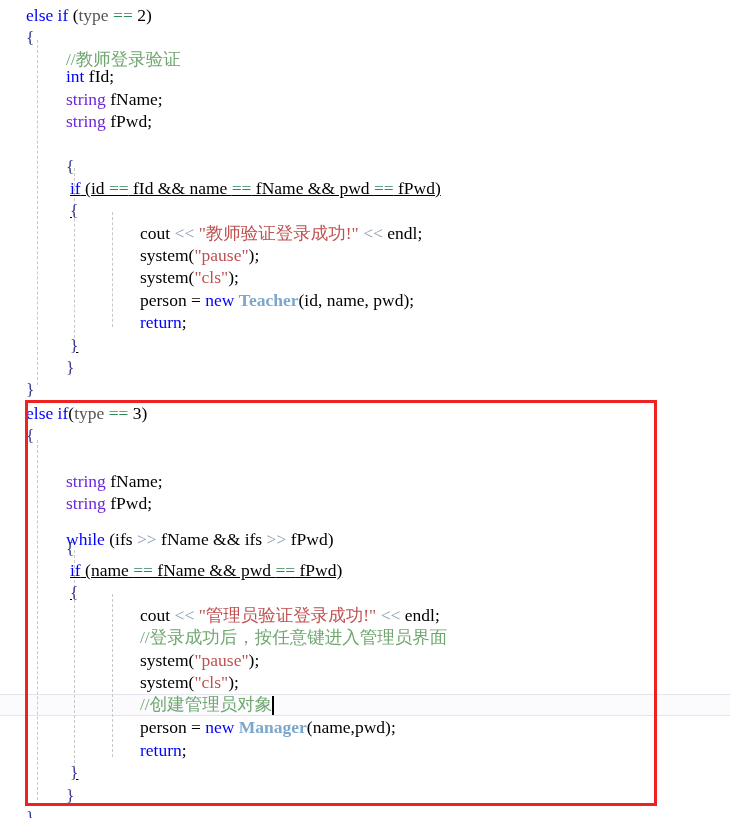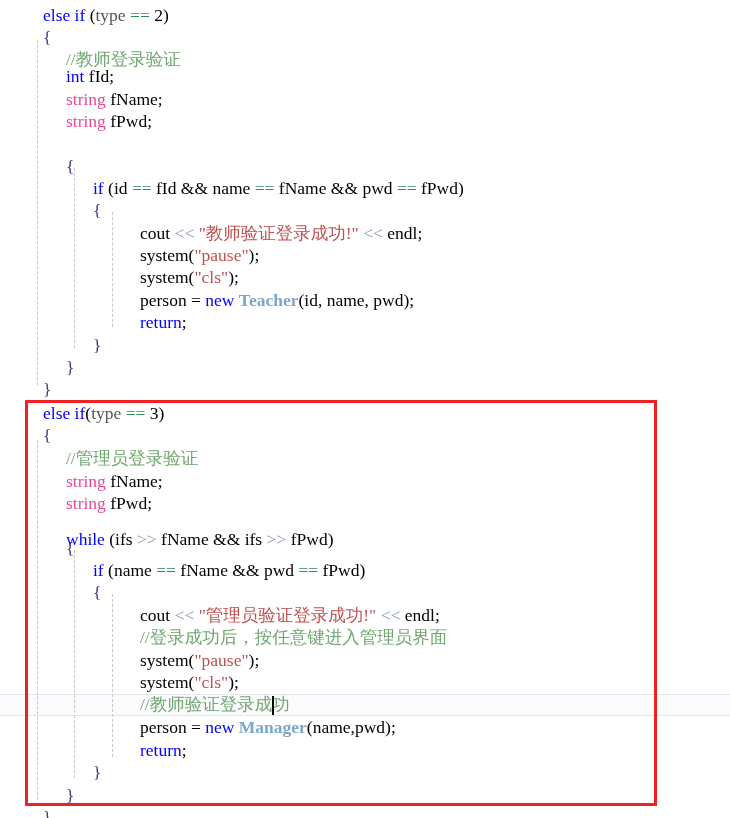--- a/index.html
+++ b/index.html
@@ -40,28 +40,28 @@
     white-space: pre;
     font-family: "Liberation Serif", "DejaVu Serif", serif;
     font-size: 17.5px;
     color: #000000;
     letter-spacing: 0px;
   }
 
   .code-line .txt { display: inline; }
 
   
-  .ind0 { padding-left: 43px; font-family: Liberation Serif, serif; }
+  .ind0 { padding-left: 26px; font-family: Liberation Serif, serif; }
   .ind1 { padding-left: 66px; }
-  .ind2 { padding-left: 93px; }
+  .ind2 { padding-left: 70px; text-decoration: underline; }
   .ind3 { padding-left: 140px; }
 
   
   .kw      { color: #0000ff; }           
-  .type    { color: #ec4899; }           
+  .type    { color: #6d28d9; }           
   .cls     { color: #7ba7cc; font-weight: bold; }           
   .cmt     { color: #6fa76f; }           
   .str     { color: #bf5050; }           
   .op      { color: #8a9bb0; }           
   .opeq    { color: #2e8b57; }           
   .plain   { color: #000000; }
   .punct   { color: #3b3b8f; }           
   .ident   { color: #555555; }           
 
   
@@ -128,32 +128,31 @@
       <div class="code-line" style="top: 222px;"><span class="txt ind3"><span class="plain">cout </span><span class="op">&lt;&lt;</span><span class="plain"> </span><span class="str">"教师验证登录成功!"</span><span class="plain"> </span><span class="op">&lt;&lt;</span><span class="plain"> endl;</span></span></div>
       <div class="code-line" style="top: 244px;"><span class="txt ind3"><span class="plain">system(</span><span class="str">"pause"</span><span class="plain">);</span></span></div>
       <div class="code-line" style="top: 266px;"><span class="txt ind3"><span class="plain">system(</span><span class="str">"cls"</span><span class="plain">);</span></span></div>
       <div class="code-line" style="top: 289px;"><span class="txt ind3"><span class="plain">person = </span><span class="kw">new</span><span class="plain"> </span><span class="cls">Teacher</span><span class="plain">(id, name, pwd);</span></span></div>
       <div class="code-line" style="top: 311px;"><span class="txt ind3"><span class="kw">return</span><span class="plain">;</span></span></div>
       <div class="code-line" style="top: 334px;"><span class="txt ind2"><span class="punct">}</span></span></div>
       <div class="code-line" style="top: 356px;"><span class="txt ind1"><span class="punct">}</span></span></div>
       <div class="code-line" style="top: 378px;"><span class="txt ind0"><span class="punct">}</span></span></div>
       <div class="code-line" style="top: 402px;"><span class="txt ind0"><span class="kw">else</span><span class="plain"> </span><span class="kw">if</span><span class="plain">(</span><span class="ident">type</span><span class="plain"> </span><span class="opeq">==</span><span class="plain"> 3)</span></span></div>
       <div class="code-line" style="top: 424px;"><span class="txt ind0"><span class="punct">{</span></span></div>
-      <div class="code-line" style="top: 447px;"><span class="txt ind1"><span class="cmt">//管理员登录验证</span></span></div>
       <div class="code-line" style="top: 470px;"><span class="txt ind1"><span class="type">string</span><span class="plain"> fName;</span></span></div>
       <div class="code-line" style="top: 492px;"><span class="txt ind1"><span class="type">string</span><span class="plain"> fPwd;</span></span></div>
       <div class="code-line" style="top: 528px;"><span class="txt ind1"><span class="kw">while</span><span class="plain"> (ifs </span><span class="op">&gt;&gt;</span><span class="plain"> fName &amp;&amp; ifs </span><span class="op">&gt;&gt;</span><span class="plain"> fPwd)</span></span></div>
       <div class="code-line" style="top: 537px;"><span class="txt ind1"><span class="punct">{</span></span></div>
       <div class="code-line" style="top: 559px;"><span class="txt ind2"><span class="kw">if</span><span class="plain"> (name </span><span class="opeq">==</span><span class="plain"> fName &amp;&amp; pwd </span><span class="opeq">==</span><span class="plain"> fPwd)</span></span></div>
       <div class="code-line" style="top: 581px;"><span class="txt ind2"><span class="punct">{</span></span></div>
       <div class="code-line" style="top: 604px;"><span class="txt ind3"><span class="plain">cout </span><span class="op">&lt;&lt;</span><span class="plain"> </span><span class="str">"管理员验证登录成功!"</span><span class="plain"> </span><span class="op">&lt;&lt;</span><span class="plain"> endl;</span></span></div>
       <div class="code-line" style="top: 626px;"><span class="txt ind3"><span class="cmt">//登录成功后，按任意键进入管理员界面</span></span></div>
       <div class="code-line" style="top: 649px;"><span class="txt ind3"><span class="plain">system(</span><span class="str">"pause"</span><span class="plain">);</span></span></div>
       <div class="code-line" style="top: 671px;"><span class="txt ind3"><span class="plain">system(</span><span class="str">"cls"</span><span class="plain">);</span></span></div>
-      <div class="code-line" style="top: 693px;"><span class="txt ind3"><span class="cmt">//教师验证登录成功</span></span></div>
+      <div class="code-line" style="top: 693px;"><span class="txt ind3"><span class="cmt">//创建管理员对象</span></span></div>
       <div class="code-line" style="top: 716px;"><span class="txt ind3"><span class="plain">person = </span><span class="kw">new</span><span class="plain"> </span><span class="cls">Manager</span><span class="plain">(name,pwd);</span></span></div>
       <div class="code-line" style="top: 739px;"><span class="txt ind3"><span class="kw">return</span><span class="plain">;</span></span></div>
       <div class="code-line" style="top: 761px;"><span class="txt ind2"><span class="punct">}</span></span></div>
       <div class="code-line" style="top: 784px;"><span class="txt ind1"><span class="punct">}</span></span></div>
       <div class="code-line" style="top: 806px;"><span class="txt ind0"><span class="punct">}</span></span></div>
     </div>
 
   <div class="caret" id="caret" style="left: 272.234px; top: 696px; height: 19px;"></div>
 
   <div class="annotation-box" id="annotation-box" style="left: 25px; top: 400px; width: 632px; height: 406px; border-color: rgb(238, 34, 34);"></div>

